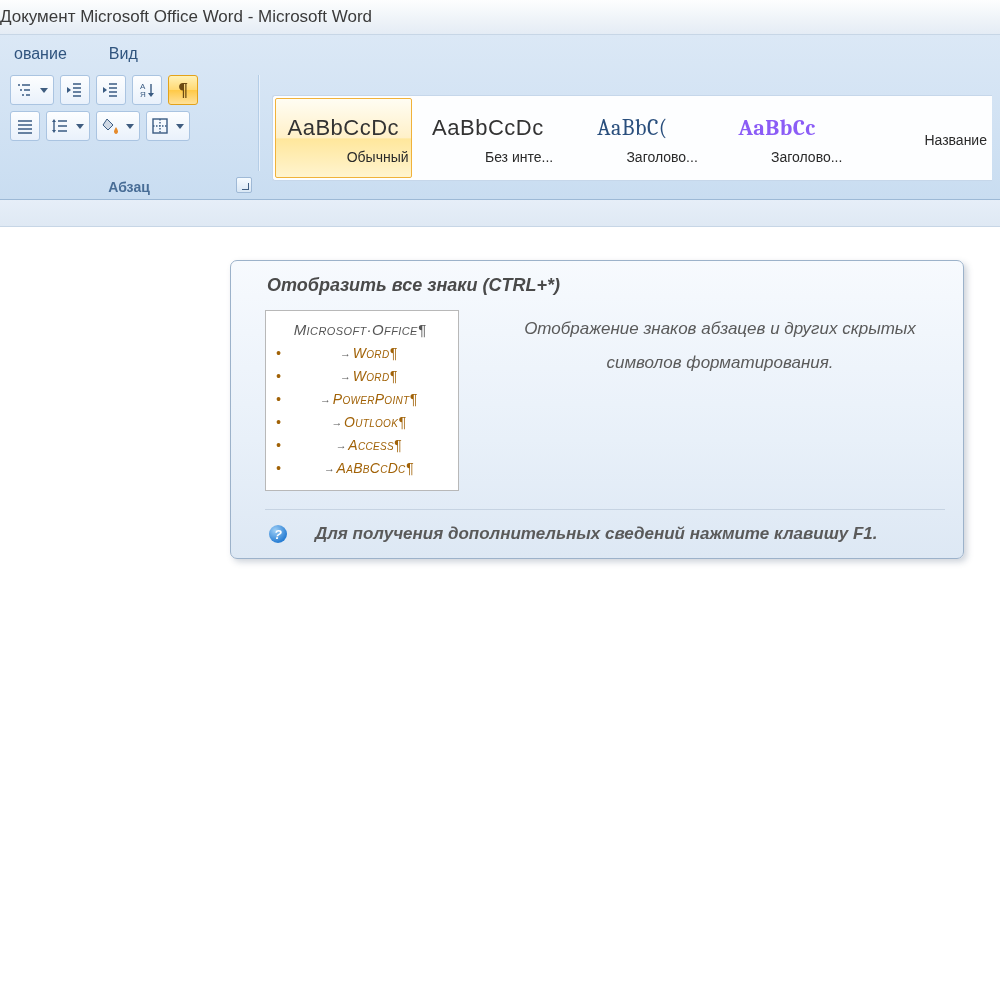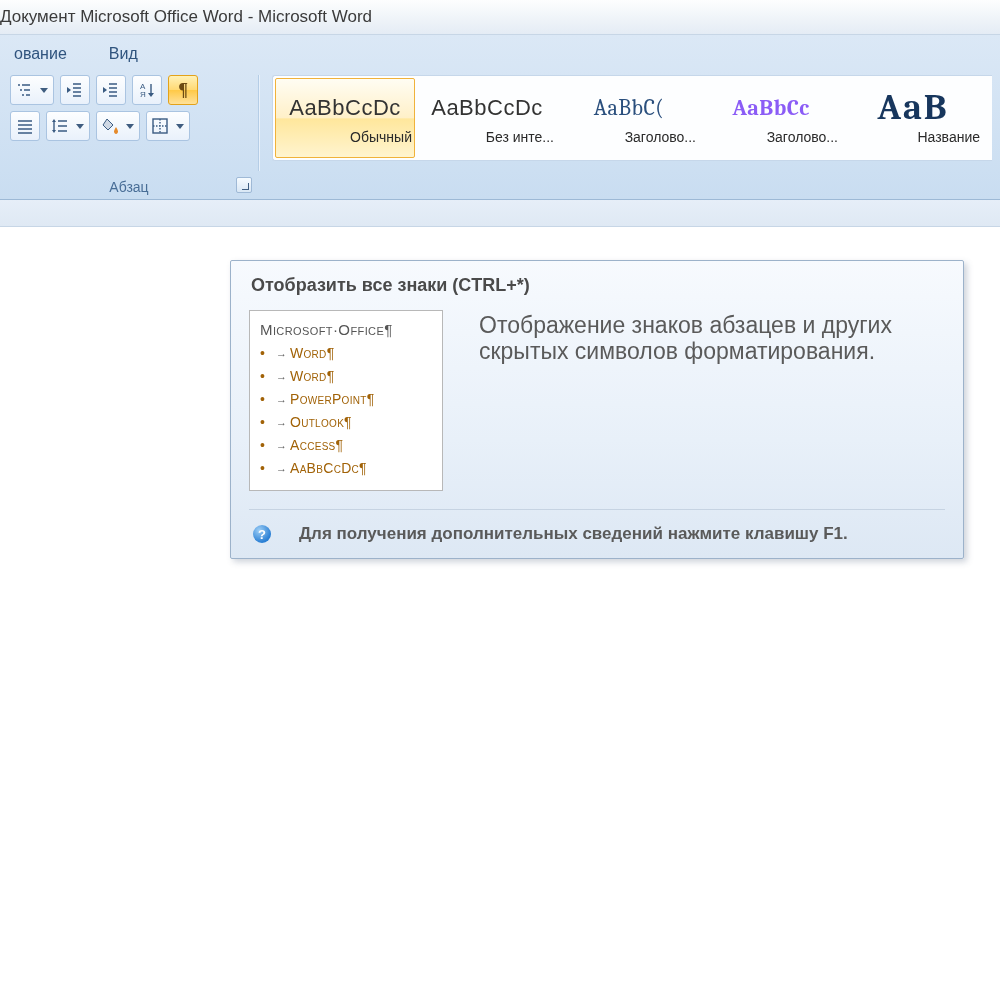--- a/index.html
+++ b/index.html
@@ -3,59 +3,59 @@
 <meta charset="utf-8">
 <style>
   html,body{margin:0;padding:0;width:1000px;height:1000px;background:#fff;font-family:"Segoe UI",Tahoma,Arial,sans-serif;font-size:13px;color:#333;overflow:hidden;}
   .titlebar{height:34px;background:linear-gradient(#fdfefe,#eef3f8 60%,#e4ecf5);border-bottom:1px solid #c7d6e6;display:flex;align-items:center;font-size:17px;color:#3b3b3b;}
   .ribbon-wrap{background:linear-gradient(#dbe8f6,#c9ddf1);border-bottom:1px solid #9db9d6;}
   .tabs{height:34px;display:flex;align-items:flex-end;padding-left:0;}
   .tab{padding:6px 28px 6px 14px;color:#30547e;font-size:16px;cursor:pointer;}
   .ribbon{position:relative;height:130px;display:flex;align-items:stretch;}
   .groupsep{width:0;border-left:1px solid #b5cde6;border-right:1px solid #e8f1fb;margin:6px 0 28px 0;}
   .group{position:relative;padding:6px 10px 0 10px;display:flex;flex-direction:column;}
-  .group-label{position:absolute;bottom:4px;left:0;right:0;text-align:center;font-size:14px;color:#486d96;}
+  .group-label{position:absolute;bottom:4px;left:0;right:0;text-align:center;font-size:14px;color:#486d96;font-weight:bold;}
   .group .dlg{position:absolute;right:6px;bottom:6px;width:14px;height:14px;border:1px solid #9fb9d6;background:linear-gradient(#f6fbff,#d9e7f5);border-radius:2px;}
   .group .dlg::after{content:"";position:absolute;right:2px;bottom:2px;width:6px;height:6px;border-right:1px solid #3f5d80;border-bottom:1px solid #3f5d80;}
   .para-rows{display:flex;flex-direction:column;gap:6px;}
   .row{display:flex;gap:6px;}
   .btn{height:30px;min-width:30px;border:1px solid #aac4e1;border-radius:3px;background:linear-gradient(#fdfeff,#e9f1fb);display:flex;align-items:center;justify-content:center;cursor:pointer;box-sizing:border-box;position:relative;}
   .btn.split::after{content:"";position:absolute;right:5px;top:12px;border-left:4px solid transparent;border-right:4px solid transparent;border-top:5px solid #3f5d80;}
   .btn.split{padding-right:16px;}
   .btn .ic{width:18px;height:18px;display:block;}
   .btn.sel{background:linear-gradient(#fff1b6,#ffd973 50%,#ffc947 51%,#ffe19a);border-color:#e3a21a;}
   
   .stroke{stroke:#3a5b82;stroke-width:1.4;fill:none;}
   .fill{fill:#3a5b82;}
   .orange{fill:#e58a2b;}
   
   .styles{flex:1;padding:6px 8px 0 12px;}
-  .gallery{display:flex;gap:2px;background:#fdfeff;padding:2px;border:1px solid #c6d7ea;border-right:none;border-radius:3px 0 0 3px;height:86px;box-sizing:border-box;overflow:hidden;width:720px;}
+  .gallery{display:flex;gap:8px;background:#fdfeff;padding:2px;border:1px solid #c6d7ea;border-right:none;border-radius:3px 0 0 3px;height:86px;box-sizing:border-box;overflow:hidden;width:720px;margin-top:20px;}
   .styleitem{width:140px;border:1px solid transparent;border-radius:2px;display:flex;flex-direction:column;align-items:center;justify-content:center;cursor:pointer;padding:4px 2px;box-sizing:border-box;}
   .styleitem.sel{border-color:#f0b23a;background:linear-gradient(#fffdf3,#fff0c8 50%,#ffe79c 51%,#fff4cf);}
   .styleitem .sample{font-size:22px;letter-spacing:.5px;white-space:nowrap;overflow:hidden;width:100%;text-align:center;height:34px;line-height:34px;}
   .styleitem .sample.navy{color:#2a4f7d;font-family:Cambria,Georgia,serif;font-weight:normal;}
   .styleitem .sample.navylight{color:#8b5cf6;font-family:Cambria,Georgia,serif;font-weight:bold;}
   .styleitem .sample.big{font-size:36px;color:#17365d;font-family:Cambria,Georgia,serif;font-weight:600;letter-spacing:2px;}
   .styleitem .lbl{font-size:14px;color:#2a2a2a;margin-top:4px;white-space:nowrap;overflow:hidden;width:100%;text-align:right;}
   .styleitem .lbl::before{content:"";}
   .pil::before{content:"¶ ";color:#666;}
   .ruler-area{height:26px;background:linear-gradient(#e6eef8,#dfe9f4);border-bottom:1px solid #c7d6e6;}
   .doc{background:#fff;height:calc(1000px - 34px - 34px - 130px - 26px);}
   
-  .tooltip{position:absolute;left:230px;top:260px;width:734px;background:linear-gradient(#f7fafe,#e8f0f9 60%,#dde8f4);border:1px solid #9cb2ca;border-radius:2px;box-shadow:3px 3px 6px rgba(60,80,110,.25);padding:14px 18px 0 18px;box-sizing:border-box;}
+  .tooltip{position:absolute;left:230px;top:260px;width:734px;background:linear-gradient(#f7fafe,#e8f0f9 60%,#dde8f4);border:1px solid #9cb2ca;border-radius:7px;box-shadow:3px 3px 6px rgba(60,80,110,.25);padding:14px 18px 0 34px;box-sizing:border-box;font-style:italic;}
   .tt-title{font-size:18px;color:#4a4a4a;font-weight:600;margin:0 0 14px 2px;}
-  .tt-body{display:flex;gap:36px;align-items:flex-start;margin-bottom:18px;}
+  .tt-body{display:flex;gap:36px;align-items:flex-start;margin-bottom:18px;text-align:center;}
   .tt-preview{border:1px solid #b8b8b8;background:#fff;padding:10px 14px 10px 10px;min-width:168px;}
   .tt-preview .hd{font-size:15px;letter-spacing:.4px;color:#555;font-variant:small-caps;margin-bottom:4px;}
   .tt-preview .li{font-size:14px;color:#a16207;letter-spacing:.3px;font-variant:small-caps;padding-left:16px;position:relative;line-height:22px;white-space:nowrap;}
   .tt-preview .li::before{content:"•";position:absolute;left:0;}
   .tt-preview .li .arr{display:inline-block;width:14px;}
   .tt-preview .li .arr::before{content:"→";font-size:11px;color:#555;position:relative;top:-1px;}
-  .tt-desc{font-size:23px;color:#5a5a5a;line-height:26px;padding-top:2px;}
+  .tt-desc{font-size:17px;color:#5a5a5a;line-height:34px;padding-top:2px;}
   .tt-foot{border-top:1px solid #c6d3e2;padding:14px 0 14px 4px;display:flex;align-items:center;gap:28px;}
   .tt-foot .qicon{width:18px;height:18px;border-radius:50%;background:radial-gradient(circle at 35% 30%,#9ecff6,#2a7fd4 70%);position:relative;flex:none;}
   .tt-foot .qicon::after{content:"?";position:absolute;inset:0;color:#fff;font-weight:bold;font-size:13px;display:flex;align-items:center;justify-content:center;}
   .tt-foot .txt{font-size:17px;color:#5a5a5a;font-weight:600;}
 </style>
 </head>
 <body>
 
 <div class="titlebar">
   <span>Документ Microsoft Office Word - Microsoft Word</span>
@@ -146,21 +146,20 @@
         </div>
         <div class="styleitem">
           <div class="sample navy">AaBbC(</div>
           <div class="lbl">Заголово...</div>
         </div>
         <div class="styleitem">
           <div class="sample navylight">AaBbCc</div>
           <div class="lbl">Заголово...</div>
         </div>
         <div class="styleitem">
-          <div class="sample big">AaB</div>
           <div class="lbl">Название</div>
         </div>
       </div>
     </div>
   </div>
 </div>
 
 <div class="ruler-area"></div>
 <div class="doc"></div>
 

